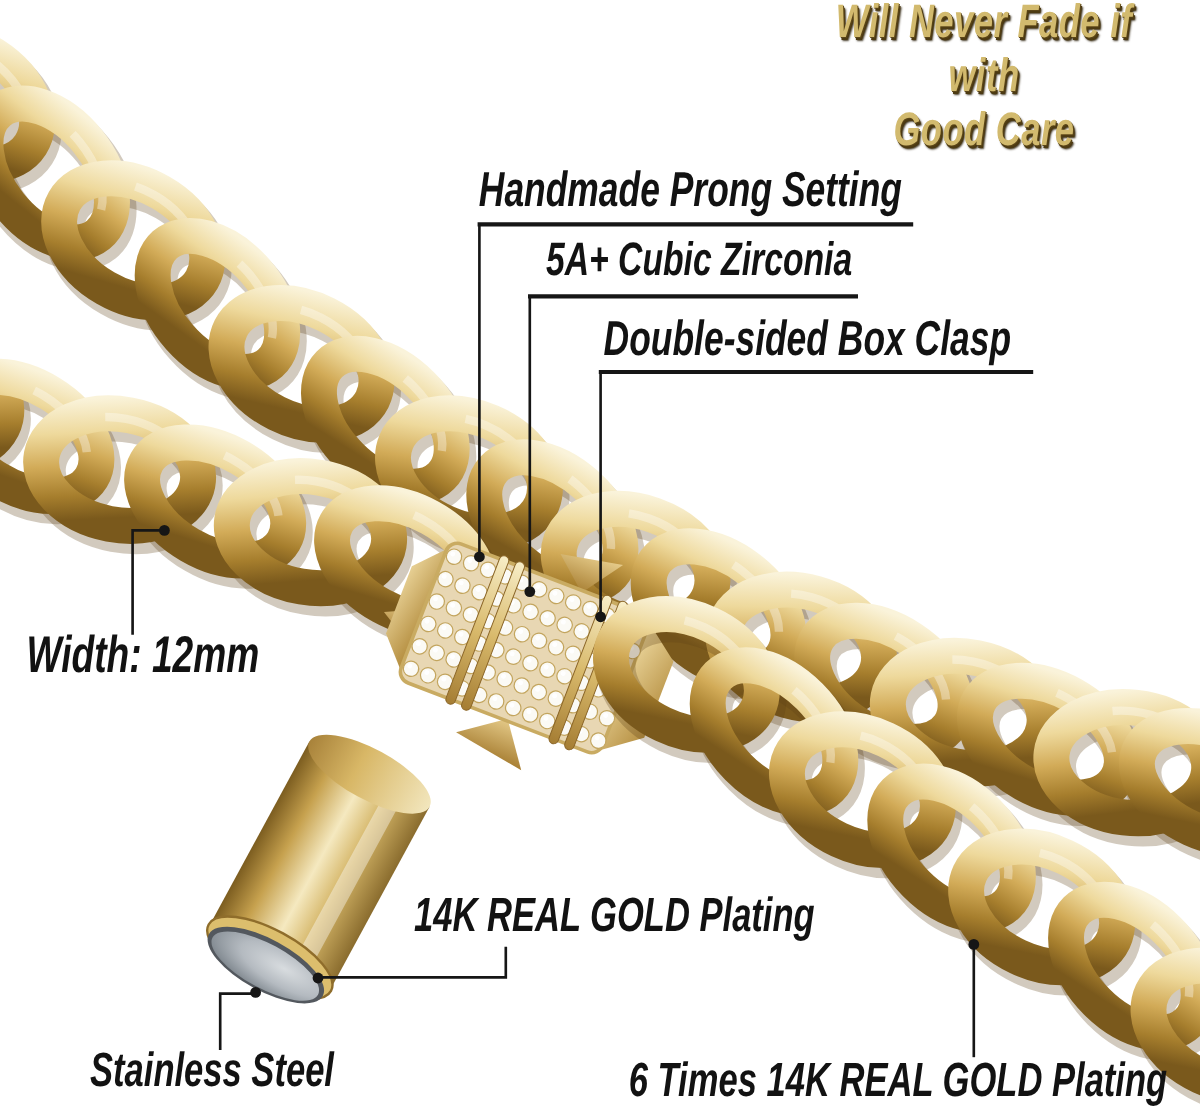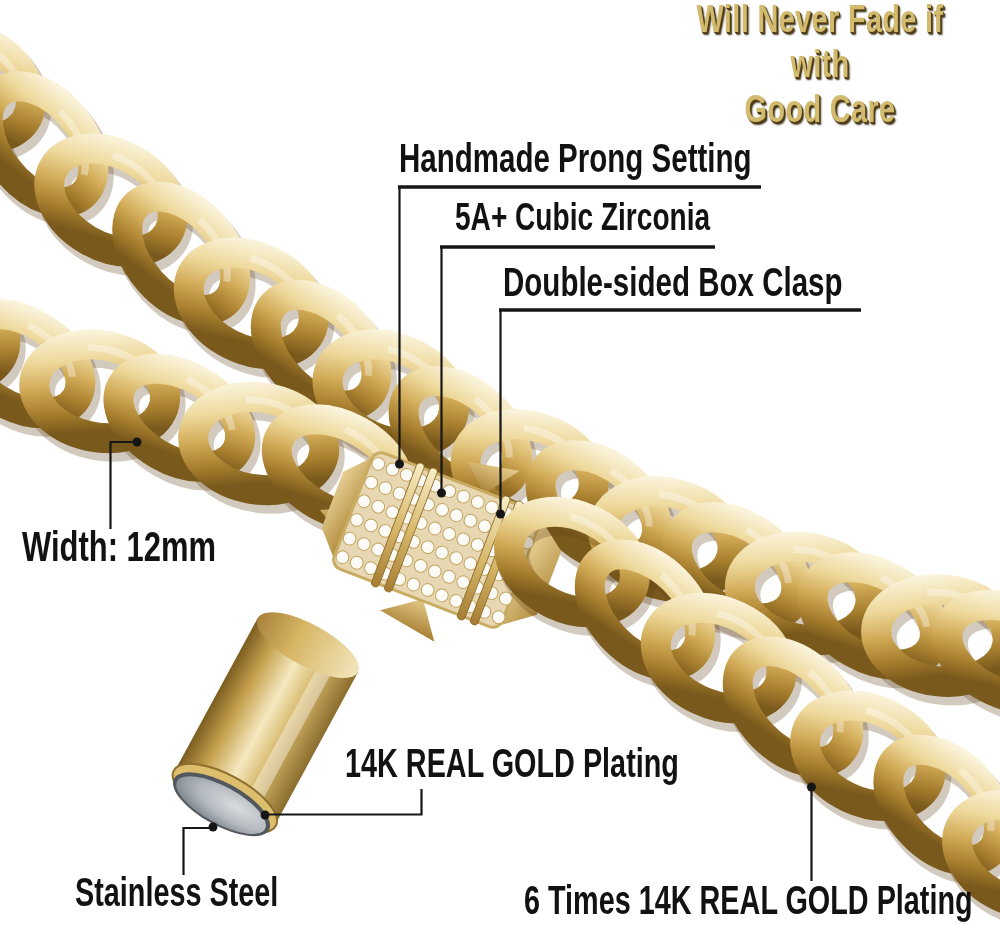--- a/index.html
+++ b/index.html
@@ -1,18 +1,18 @@
 <!DOCTYPE html>
 <html><head>
 <meta charset="utf-8">
 <style>
   html,body{margin:0;padding:0;background:#fff;}
   .stage{
     position:relative;width:1000px;height:925px;overflow:hidden;
-    background:#ffffff;font-family:"Liberation Sans",sans-serif;
+    background:#ffffff;font-family:"Liberation Sans",sans-serif;font-style:italic;
   }
   .stage svg{position:absolute;left:0;top:0;}
   .lbl{
     position:absolute;font-weight:bold;color:#121212;white-space:nowrap;
     transform:scaleX(0.72);transform-origin:left top;line-height:1;
     letter-spacing:0px;font-family:"Liberation Sans",sans-serif;
   }
   #lbl-prong {left:399px;top:138px;font-size:41px;}
   #lbl-cz    {left:455px;top:197px;font-size:39px;}
   #lbl-clasp {left:503px;top:262px;font-size:41px;}

